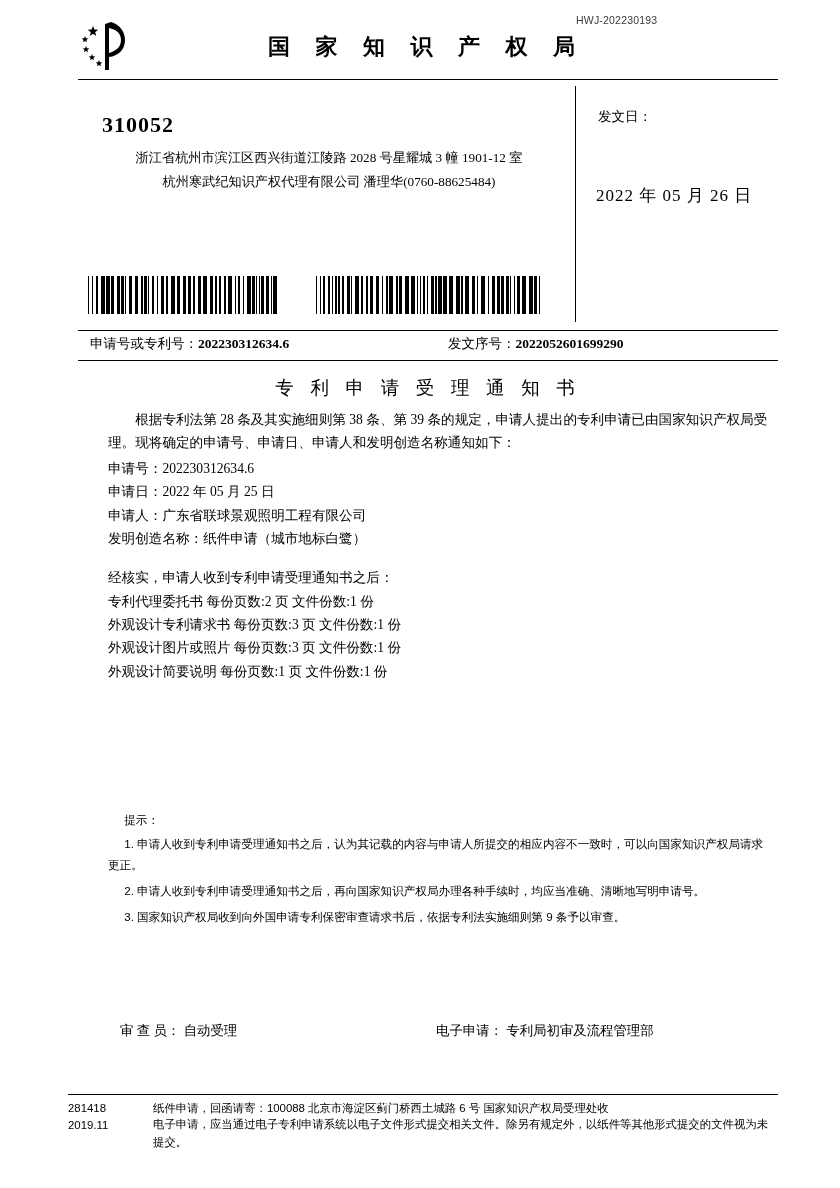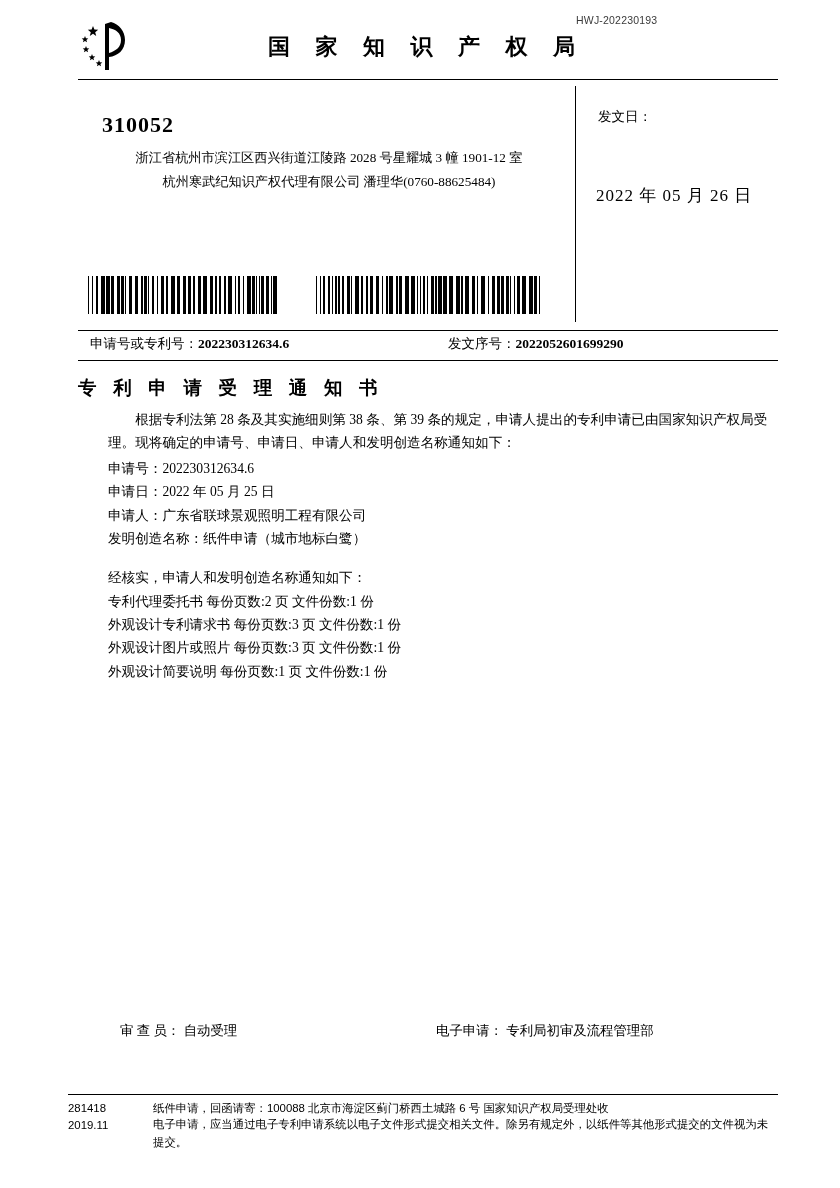--- a/index.html
+++ b/index.html
@@ -183,23 +183,23 @@
     width: 700px;
     border-top: 1.4px solid #000;
   }
 
   
   .doc-title {
     position: absolute;
     left: 78px;
     top: 375px;
     width: 700px;
-    text-align: left;
+    text-align: center;
     font-size: 18.5px;
-    font-weight: bold;
+    font-weight: normal;
     letter-spacing: 6px;
   }
 
   
   .body-area {
     position: absolute;
     left: 108px;
     top: 408px;
     width: 660px;
     font-size: 13.6px;
@@ -521,27 +521,33 @@
 
   <div class="doc-title">专 利 申 请 受 理 通 知 书</div>
 
   <div class="body-area">
     <p class="para">根据专利法第 28 条及其实施细则第 38 条、第 39 条的规定，申请人提出的专利申请已由国家知识产权局受理。现将确定的申请号、申请日、申请人和发明创造名称通知如下：</p>
     <p class="flat">申请号：202230312634.6</p>
     <p class="flat">申请日：2022 年 05 月 25 日</p>
     <p class="flat">申请人：广东省联球景观照明工程有限公司</p>
     <p class="flat">发明创造名称：纸件申请（城市地标白鹭）</p>
     <div class="gap"></div>
-    <p class="flat">经核实，申请人和发明创造名称通知如下：</p>
+    <p class="flat">经核实，申请人收到专利申请受理通知书之后：</p>
     <p class="flat">专利代理委托书  每份页数:2 页  文件份数:1 份</p>
     <p class="flat">外观设计专利请求书  每份页数:3 页  文件份数:1 份</p>
     <p class="flat">外观设计图片或照片  每份页数:3 页  文件份数:1 份</p>
     <p class="flat">外观设计简要说明  每份页数:1 页  文件份数:1 份</p>
   </div>
 
+  <div class="hints">
+    <p class="h-title">提示：</p>
+    <p>1. 申请人收到专利申请受理通知书之后，认为其记载的内容与申请人所提交的相应内容不一致时，可以向国家知识产权局请求更正。</p>
+    <p>2. 申请人收到专利申请受理通知书之后，再向国家知识产权局办理各种手续时，均应当准确、清晰地写明申请号。</p>
+    <p>3. 国家知识产权局收到向外国申请专利保密审查请求书后，依据专利法实施细则第 9 条予以审查。</p>
+  </div>
 
   <div class="sig-row">
     <div class="examiner">
       <span>审 查 员：</span>
       <span>自动受理</span>
     </div>
     <div class="dept">
       <span>电子申请：</span>
       <span>专利局初审及流程管理部</span>
     </div>

